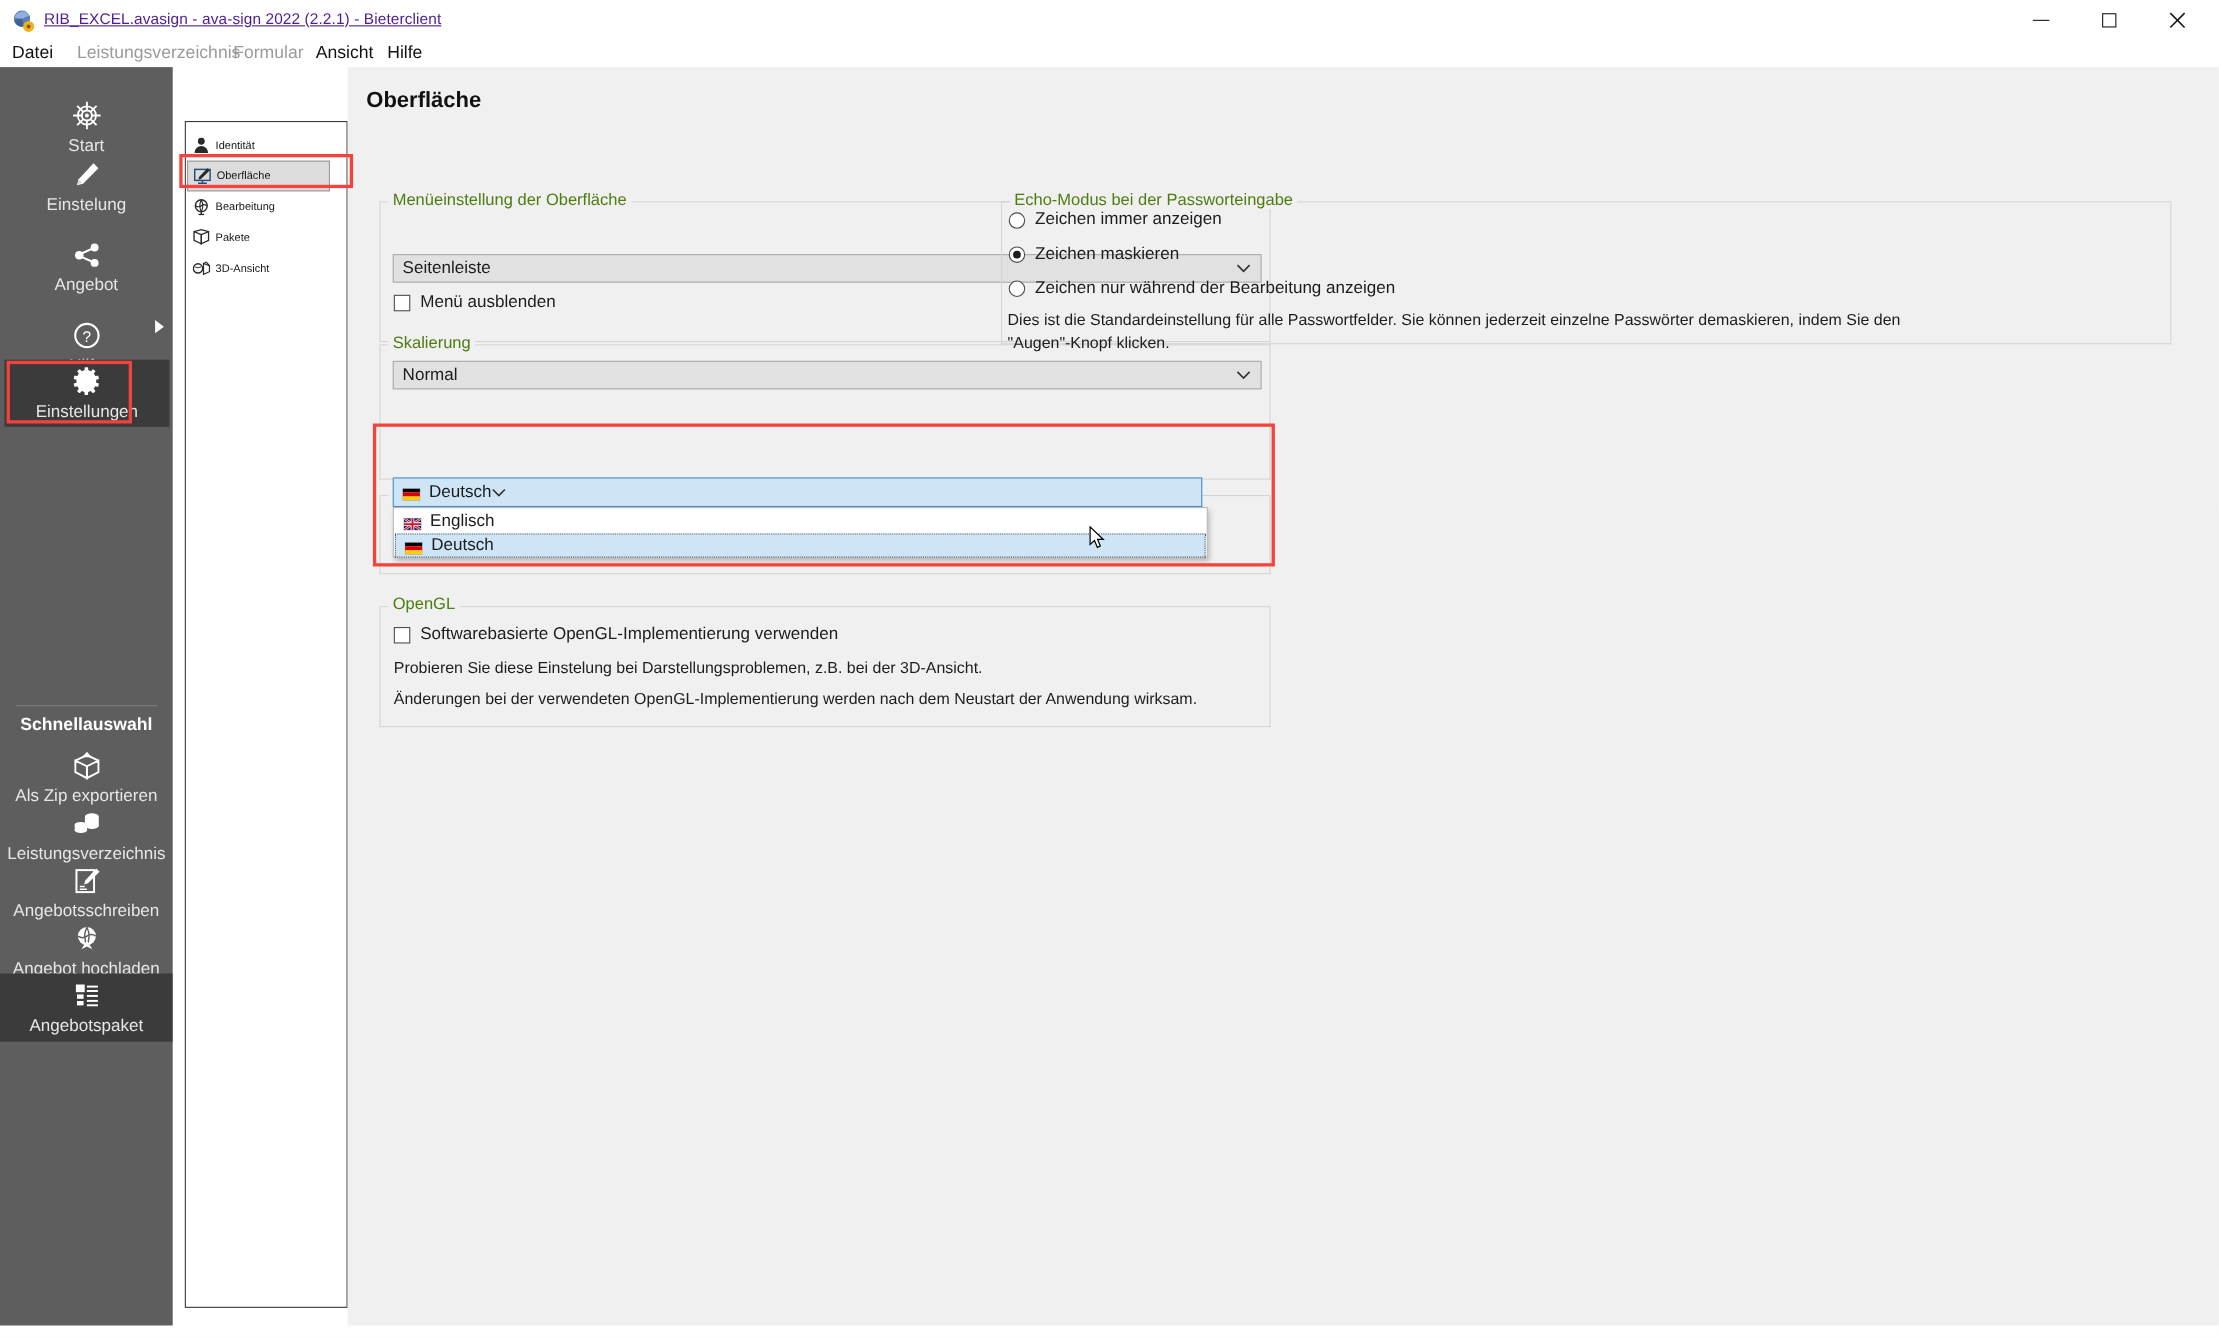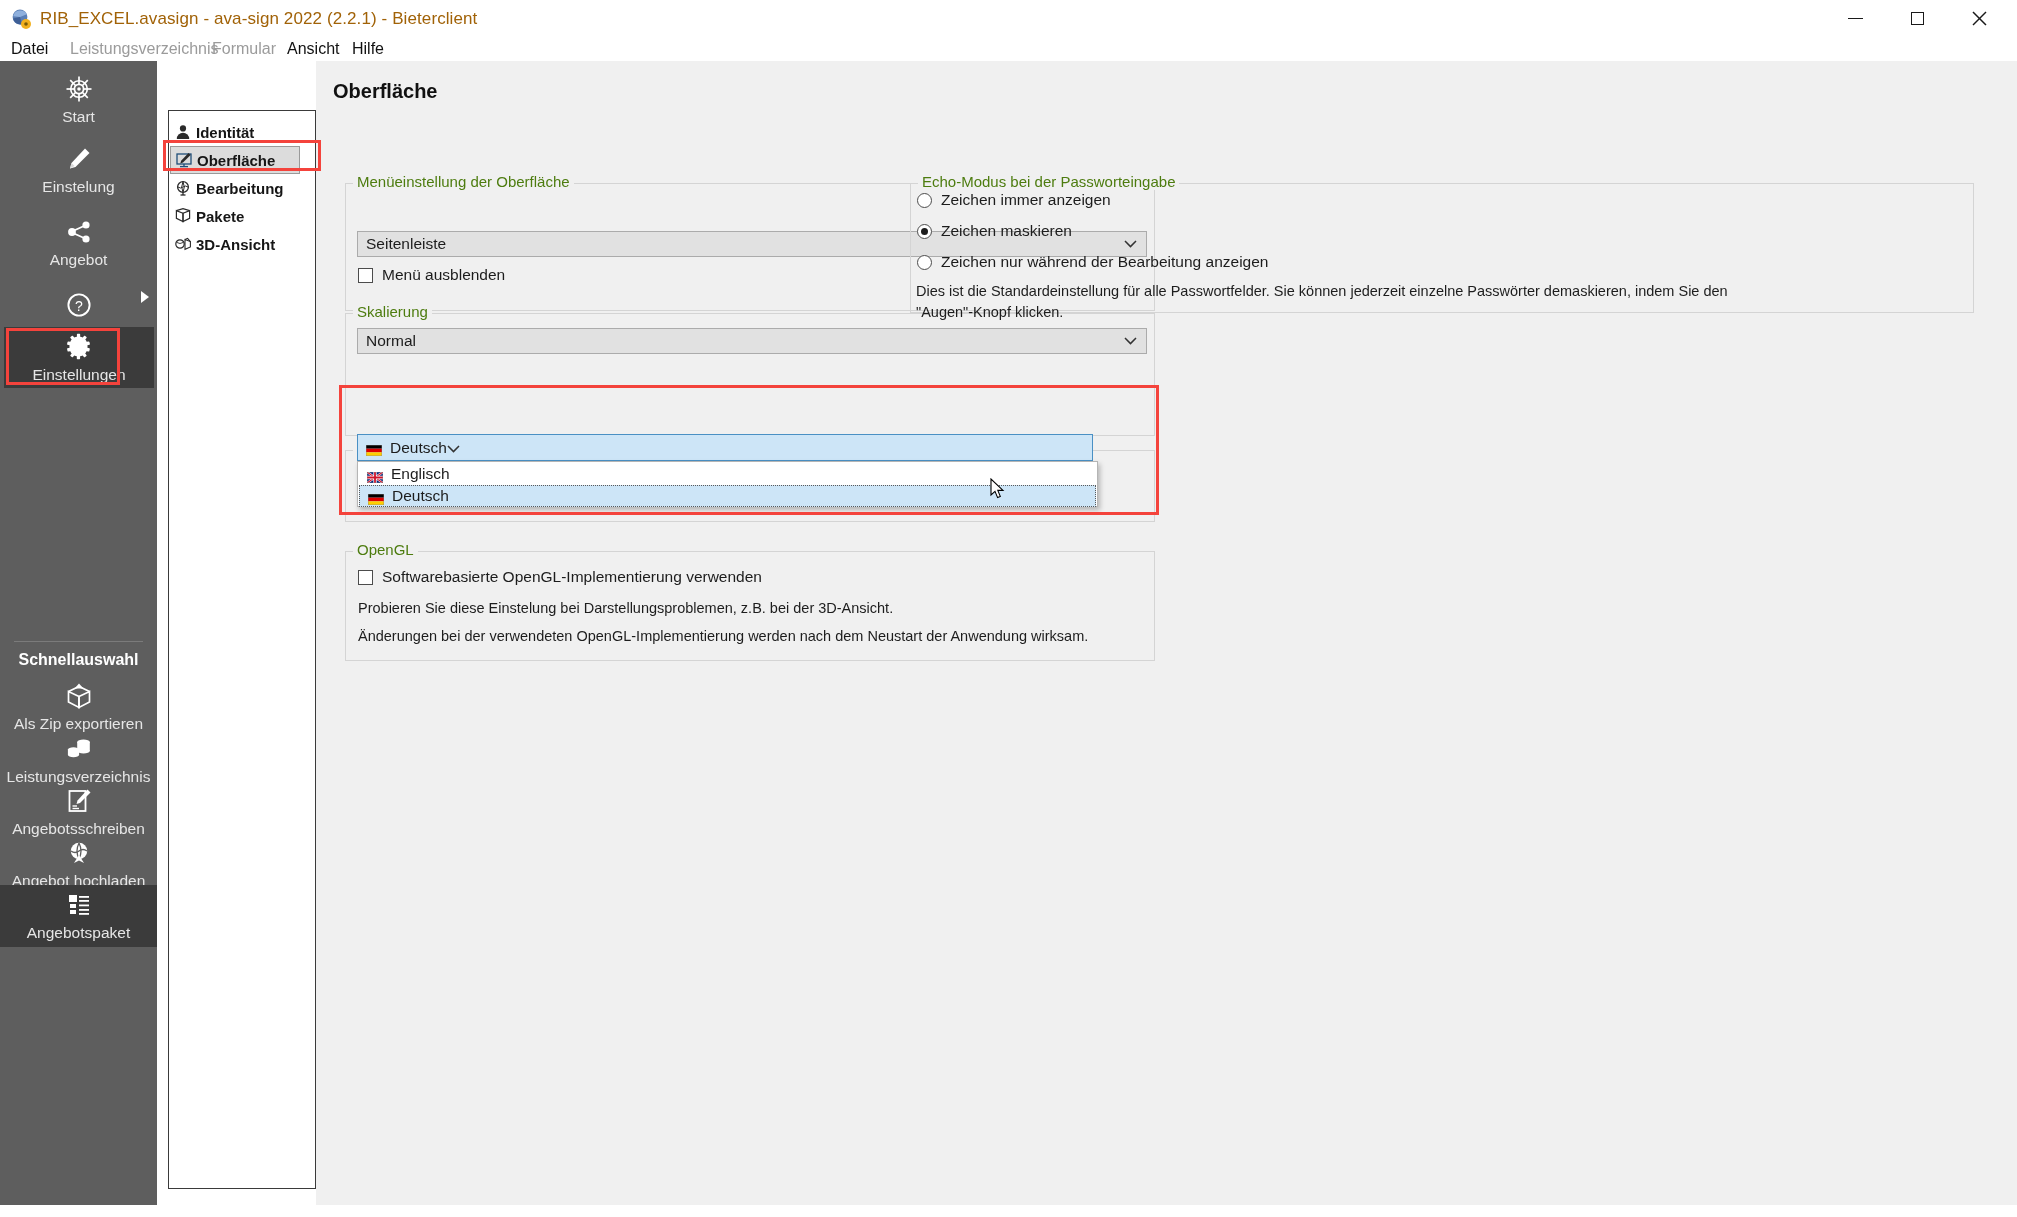--- a/index.html
+++ b/index.html
@@ -18,22 +18,23 @@
   .titlebar{
     position:absolute;left:0;top:0;width:2017px;height:37px;
     background:#ffffff;
     border-bottom:0px solid #ffffff;
   }
   .title-ico{
     position:absolute;left:10px;top:8px;width:22px;height:22px;
   }
   .title-text{
     position:absolute;left:40px;top:9px;
-    font-size:17px;color:#a16207;white-space:nowrap;
+    font-size:14px;color:#4c1d95;white-space:nowrap;
     letter-spacing:.1px;
+    text-decoration:underline;
   }
   .wbtn{
     position:absolute;top:0;width:62px;height:37px;
     display:flex;align-items:center;justify-content:center;
     color:#1a1a1a;
   }
   .wbtn.min{left:1824px;}
   .wbtn.max{left:1886px;}
   .wbtn.close{left:1948px;}
   .glyph-min{width:15px;height:1.6px;background:#1a1a1a;display:block;}
@@ -77,23 +78,22 @@
     position:absolute;left:139px;top:229px;width:12px;height:14px;
   }
   
   .treepanel{
     position:absolute;left:168px;top:110px;width:148px;height:1079px;
     background:#ffffff;border:1.3px solid #3a3a3a;box-sizing:border-box;
   }
   .tree-row{
     position:absolute;left:1px;width:130px;height:28px;
     display:flex;align-items:center;
-    font-size:15px;color:#161616;
+    font-size:10px;color:#161616;
     box-sizing:border-box;
-    font-weight:bold;
   }
   .tree-row .tico{width:26px;display:flex;align-items:center;justify-content:center;}
   .tree-row.selected{
     background:#dcdcdc;border:1px solid #9a9a9a;box-sizing:border-box;
   }
   
   .pane{
     position:absolute;left:316px;top:61px;width:1701px;height:1144px;
     background:#f0f0f0;
   }
@@ -206,21 +206,21 @@
   <div class="menubar">
     <div class="menu-item" style="left:11px;">Datei</div>
     <div class="menu-item dis" style="left:70px;">Leistungsverzeichnis</div>
     <div class="menu-item dis" style="left:212px;">Formular</div>
     <div class="menu-item" style="left:287px;">Ansicht</div>
     <div class="menu-item" style="left:352px;">Hilfe</div>
   </div>
 
   <div class="sidebar">
 
-    <div class="nav-item" style="position:absolute;left:0;top:8px;height:62px;">
+    <div class="nav-item" style="position:absolute;left:0;top:24px;height:62px;">
       <span class="nav-ico">
         <svg width="28" height="28" viewBox="0 0 28 28" fill="#ffffff">
           <circle cx="14" cy="14" r="4.6" fill="none" stroke="#fff" stroke-width="1.8"></circle>
           <circle cx="14" cy="14" r="1.8"></circle>
           <g stroke="#fff" stroke-width="1.7">
             <line x1="14" y1="1.5" x2="14" y2="9"></line>
               <line x1="14" y1="19" x2="14" y2="26.5"></line>
             <line x1="1.5" y1="14" x2="9" y2="14"></line>
               <line x1="19" y1="14" x2="26.5" y2="14"></line>
             <line x1="5.2" y1="5.2" x2="10.5" y2="10.5"></line>

